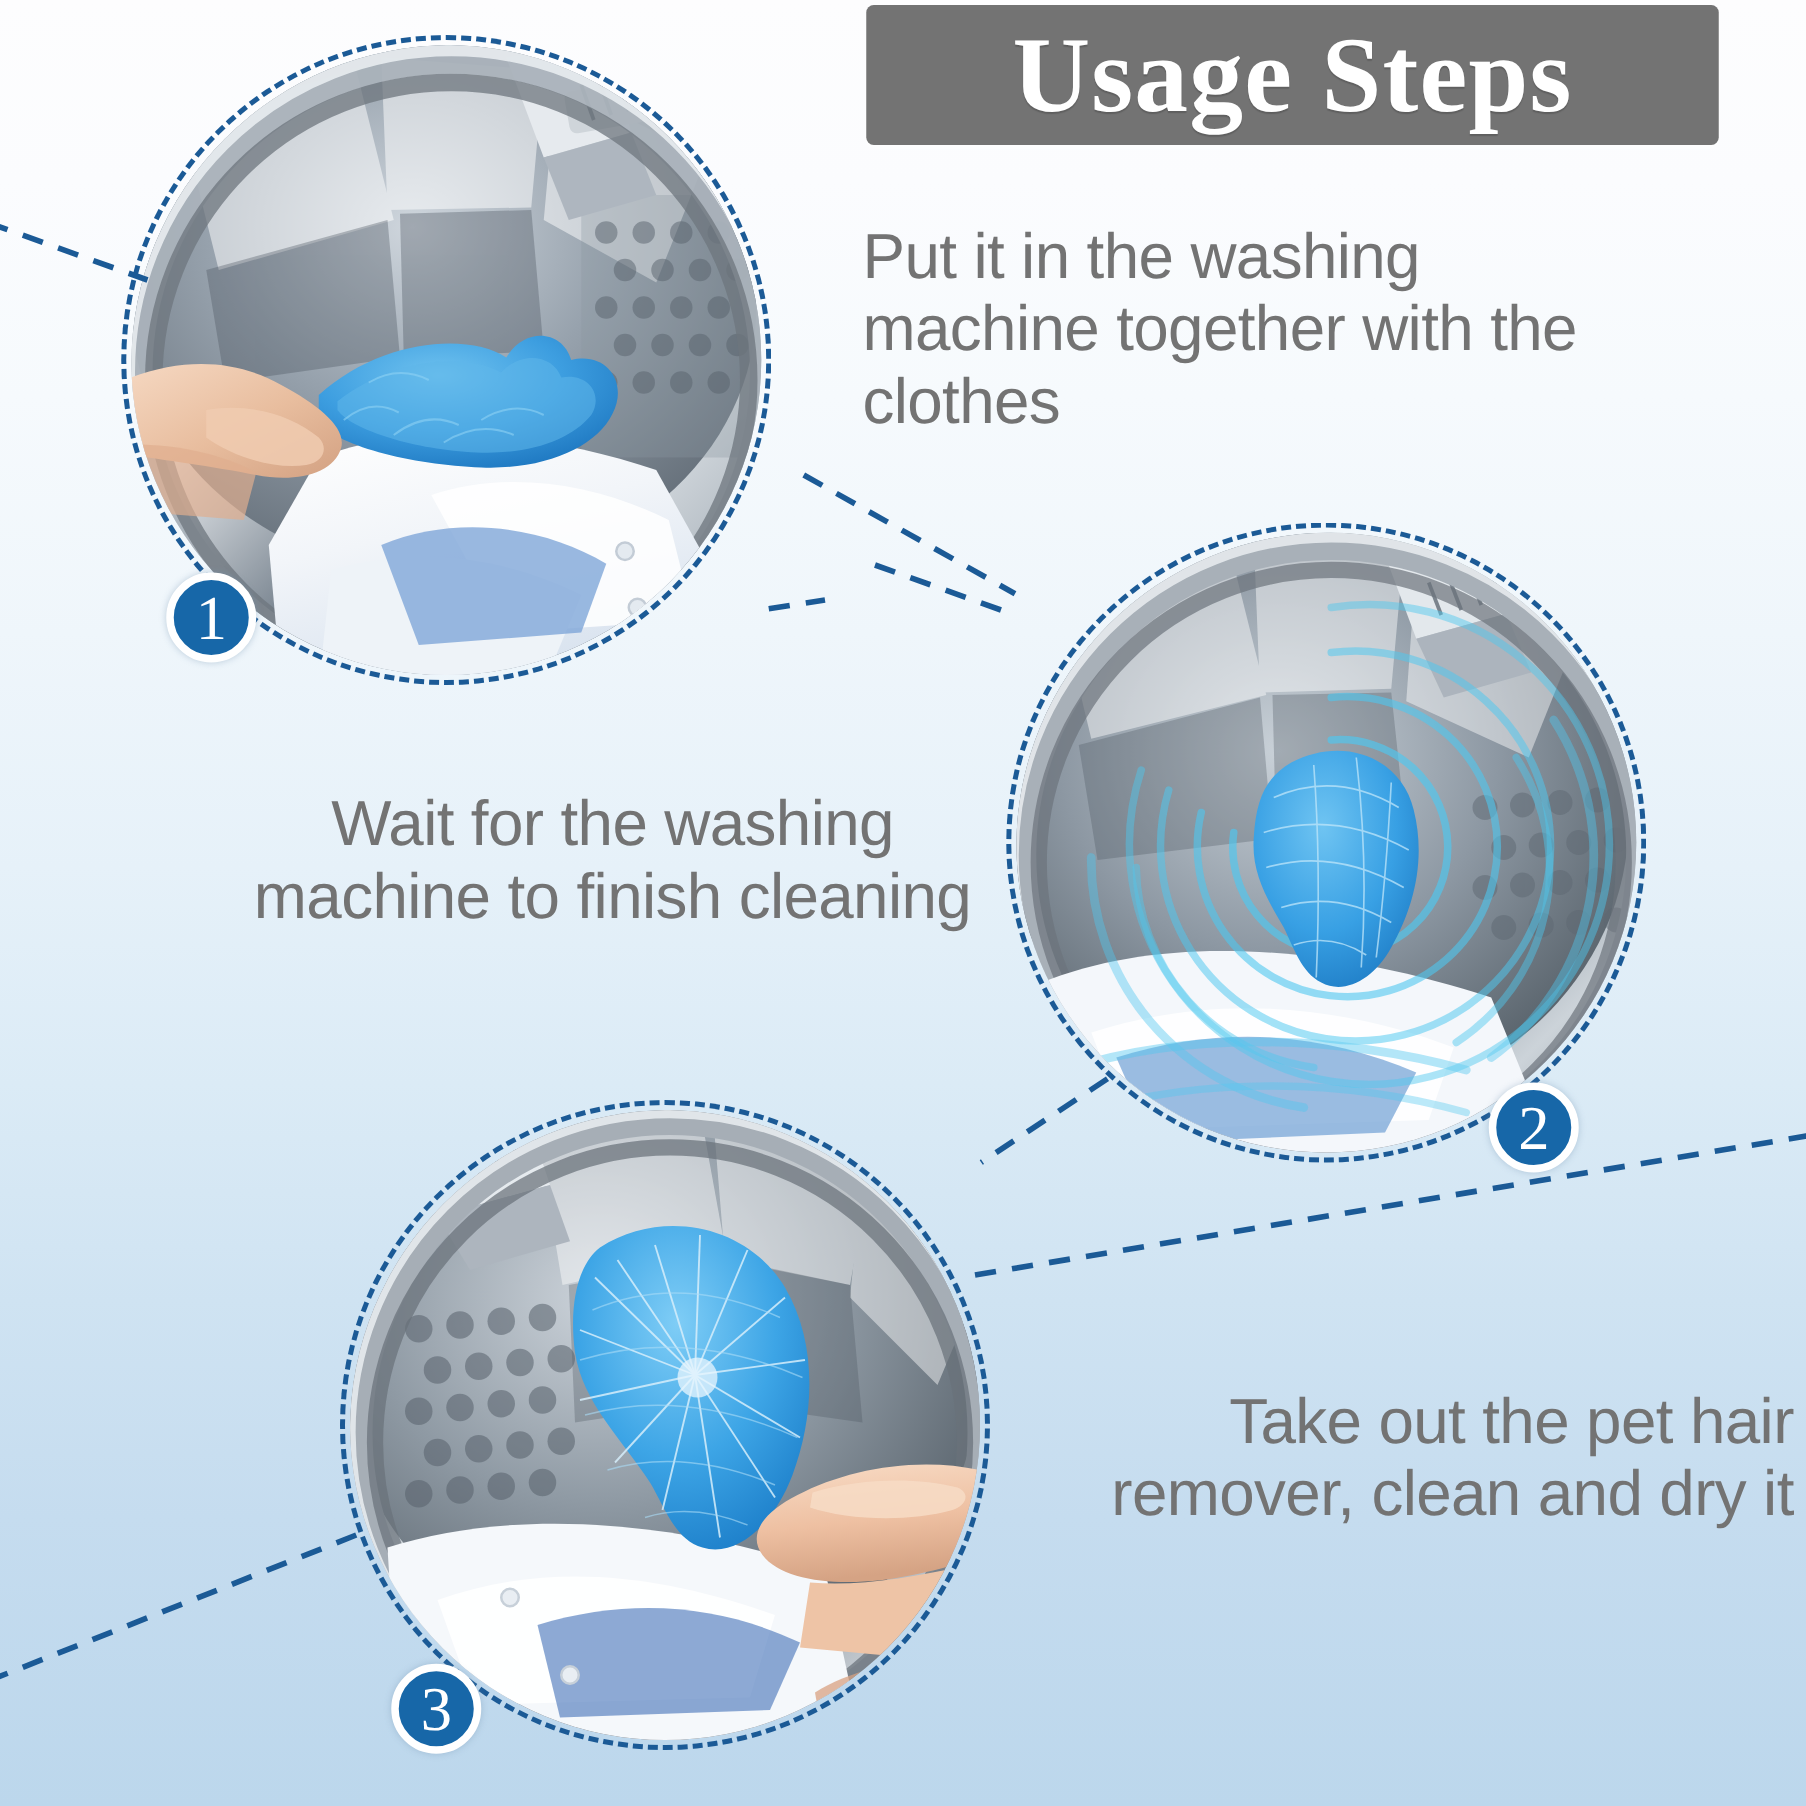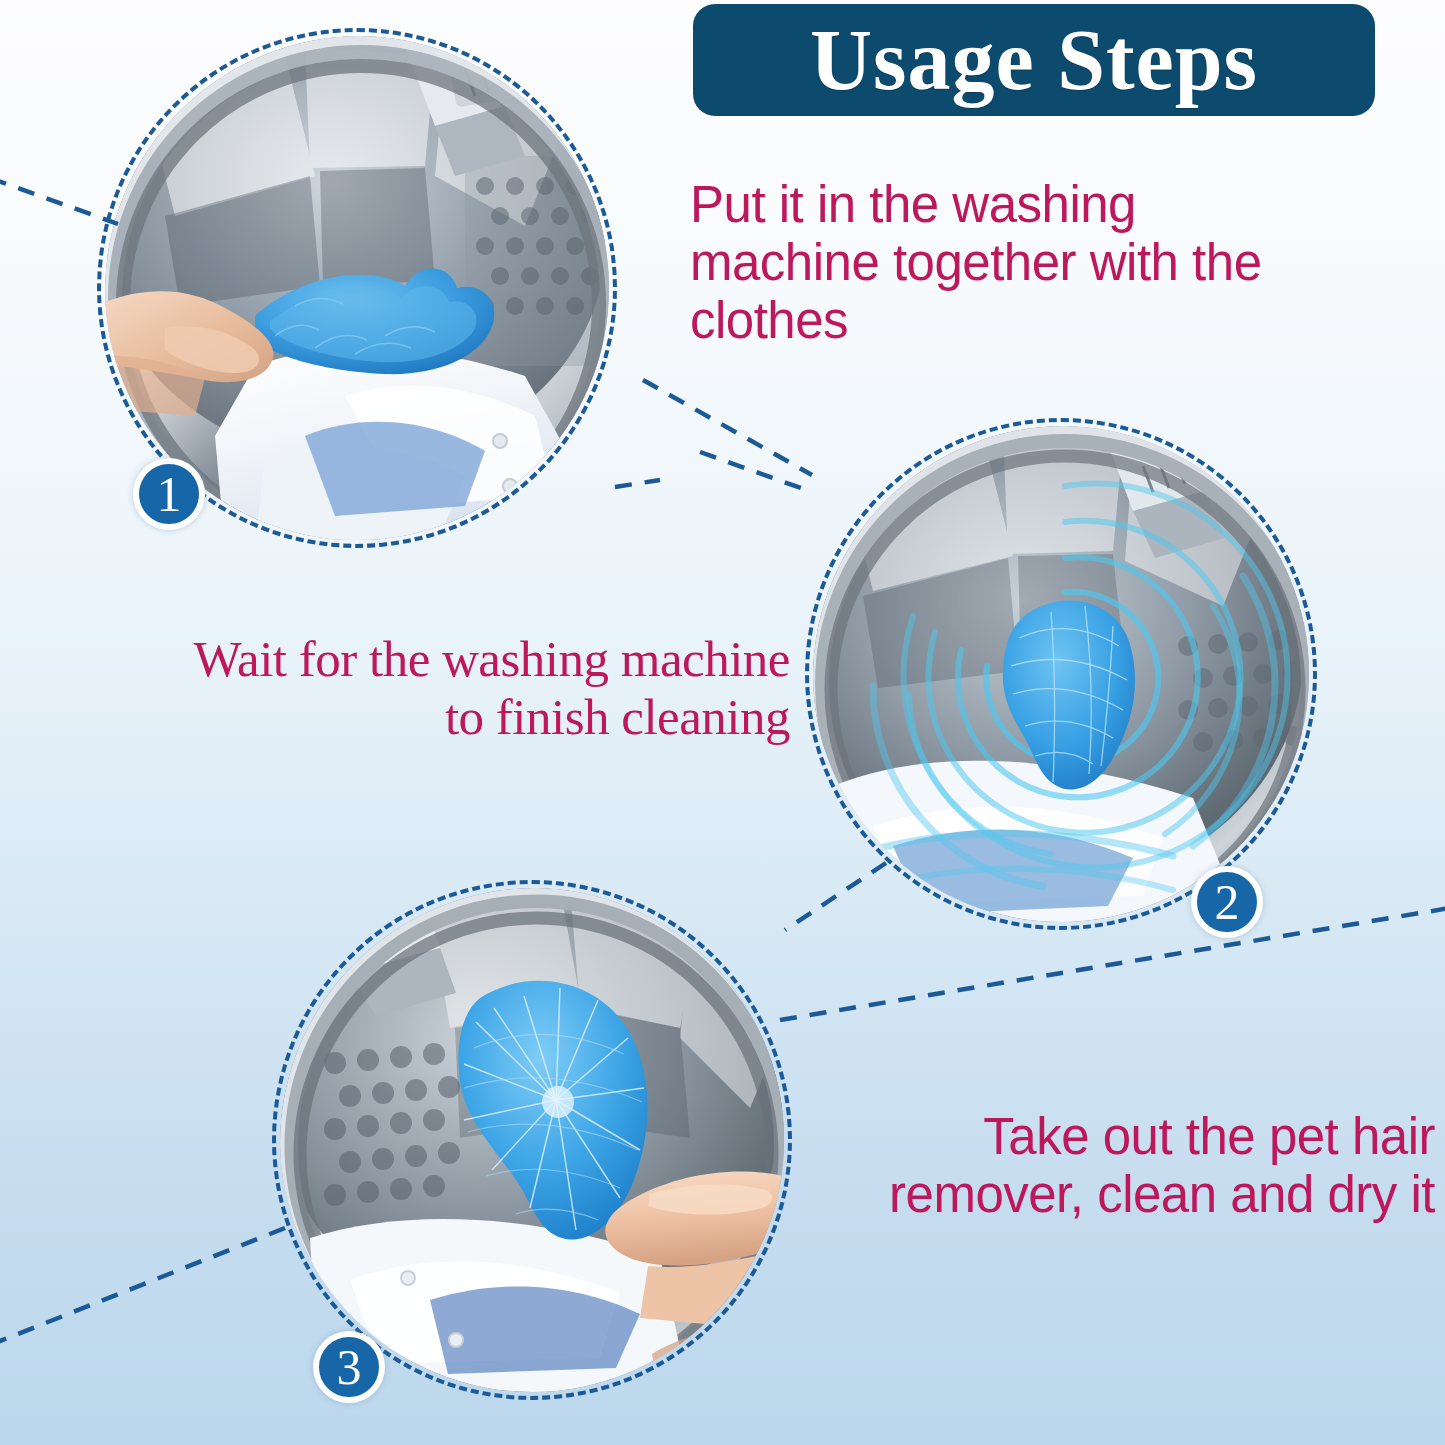--- a/index.html
+++ b/index.html
@@ -7,42 +7,42 @@
     width:1445px;height:1445px;overflow:hidden;position:relative;
     font-family:"Liberation Sans", sans-serif;
     background:linear-gradient(to bottom,
       #fdfdfe 0%, #fbfcfe 10%, #f6fafd 22%, #eff6fb 35%,
       #e6f1f9 48%, #dbebf6 60%, #cfe3f2 72%, #c5dcef 84%, #bcd7ec 100%);
   }
 
   
   .banner{
     position:absolute; left:693px; top:4px; width:682px; height:112px;
-    background:#0c4a6e; border-radius:22px;
+    background:#737373; border-radius:6px;
     display:flex; align-items:center; justify-content:center;
     box-shadow:0 2px 5px rgba(255,255,255,.6);
   }
   .banner-text{
     font-family:"Liberation Serif", serif;
     font-weight:700; font-size:86px; color:#ffffff;
     letter-spacing:1px; line-height:1; white-space:nowrap;
     text-shadow:0 1px 1px rgba(0,0,0,.18);
   }
 
   
   .step-text{
     position:absolute;
-    color:#be185d;
+    color:#737373;
     font-size:51px;
     line-height:1.14;
     font-weight:300;
     letter-spacing:-0.5px;
   }
   #txt1{ left:690px; top:176px; width:630px; text-align:left; }
-  #txt2{ left:190px; top:630px; width:600px; text-align:right;font-family:Liberation Serif, serif; }
+  #txt2{ left:190px; top:630px; width:600px; text-align:center; }
   #txt3{ left:855px; top:1108px; width:580px; text-align:right; }
 
   
   .circle{
     position:absolute; border-radius:50%;
     border:4px dashed #1b5a96;
     box-sizing:border-box;
     overflow:visible;
   }
   .circle .photo{

